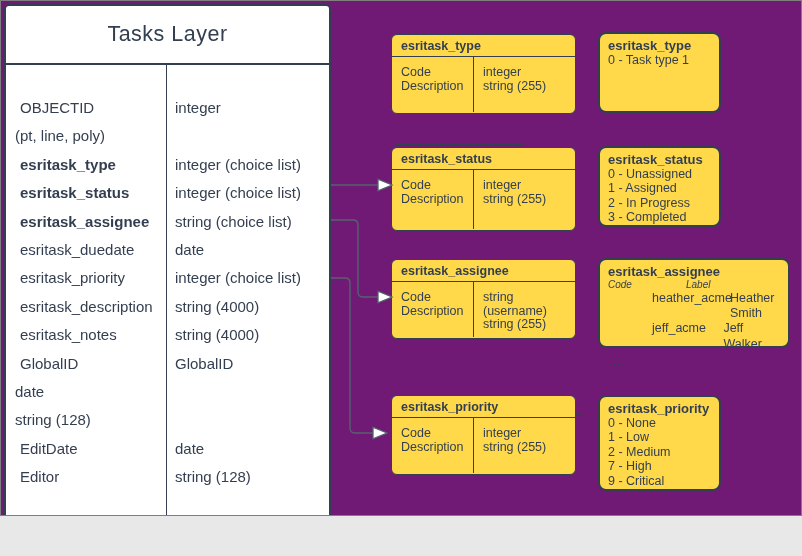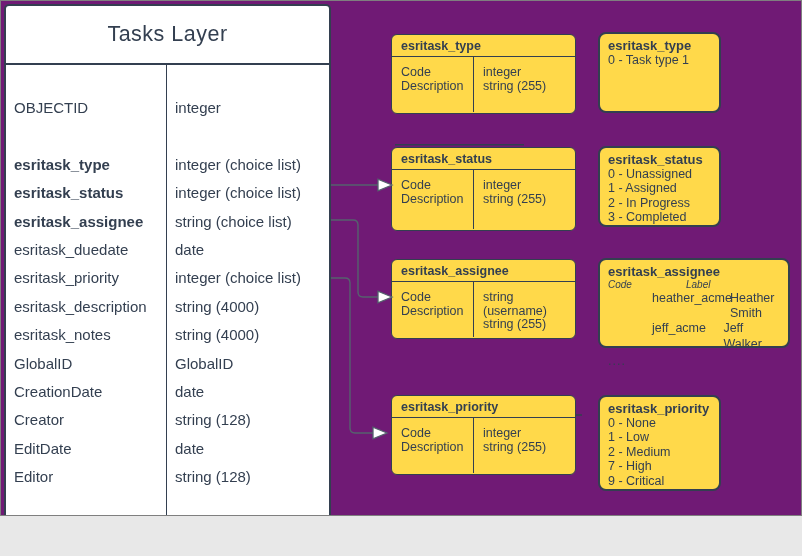--- a/index.html
+++ b/index.html
@@ -20,21 +20,21 @@
     font-size:21.5px;letter-spacing:.5px;
     border-bottom:2px solid var(--stroke,#333F50);
   }
   .tt-body{position:relative;height:483px;}
   .tt-divider{
     position:absolute;left:160px;top:0;bottom:0;width:0;
     border-left:1.5px solid var(--stroke,#333F50);
   }
   .trows{padding-top:29px;}
   .trow{display:flex;height:28.4px;line-height:28.4px;font-size:15px;}
-  .tname{width:160px;box-sizing:border-box;padding-left:8px;
+  .tname{width:160px;box-sizing:border-box;padding-left:14px;
          white-space:nowrap;overflow:hidden;}
   .ttype{flex:1;padding-left:9px;white-space:nowrap;}
   .bold{font-weight:bold;}
   
   .dbox{
     position:absolute;left:390px;width:185px;box-sizing:border-box;
     background:var(--box_fill,#FFD94A);
     border:1.5px solid var(--stroke,#333F50);border-radius:6px;
   }
   .dhead{
@@ -85,20 +85,21 @@
   <section class="tasks-table">
     <div class="tt-title">Tasks Layer</div>
     <div class="tt-body">
       <div class="tt-divider"></div>
       <div class="trows">
         <div class="trow">
             <div class="tcell tname">OBJECTID</div>
             <div class="ttype">integer</div>
           </div>
         <div class="trow">
+            <div class="ttype">(pt, line, poly)</div>
           </div>
         <div class="trow">
             <div class="tcell tname bold">esritask_type</div>
             <div class="ttype">integer (choice list)</div>
           </div>
         <div class="trow">
             <div class="tcell tname bold">esritask_status</div>
             <div class="ttype">integer (choice list)</div>
           </div>
         <div class="trow">
@@ -119,25 +120,23 @@
           </div>
         <div class="trow">
             <div class="tcell tname">esritask_notes</div>
             <div class="ttype">string (4000)</div>
           </div>
         <div class="trow">
             <div class="tcell tname">GlobalID</div>
             <div class="ttype">GlobalID</div>
           </div>
         <div class="trow">
-            <div class="tcell tname">CreationDate</div>
             <div class="ttype">date</div>
           </div>
         <div class="trow">
-            <div class="tcell tname">Creator</div>
             <div class="ttype">string (128)</div>
           </div>
         <div class="trow">
             <div class="tcell tname">EditDate</div>
             <div class="ttype">date</div>
           </div>
         <div class="trow">
             <div class="tcell tname">Editor</div>
             <div class="ttype">string (128)</div>
           </div>

